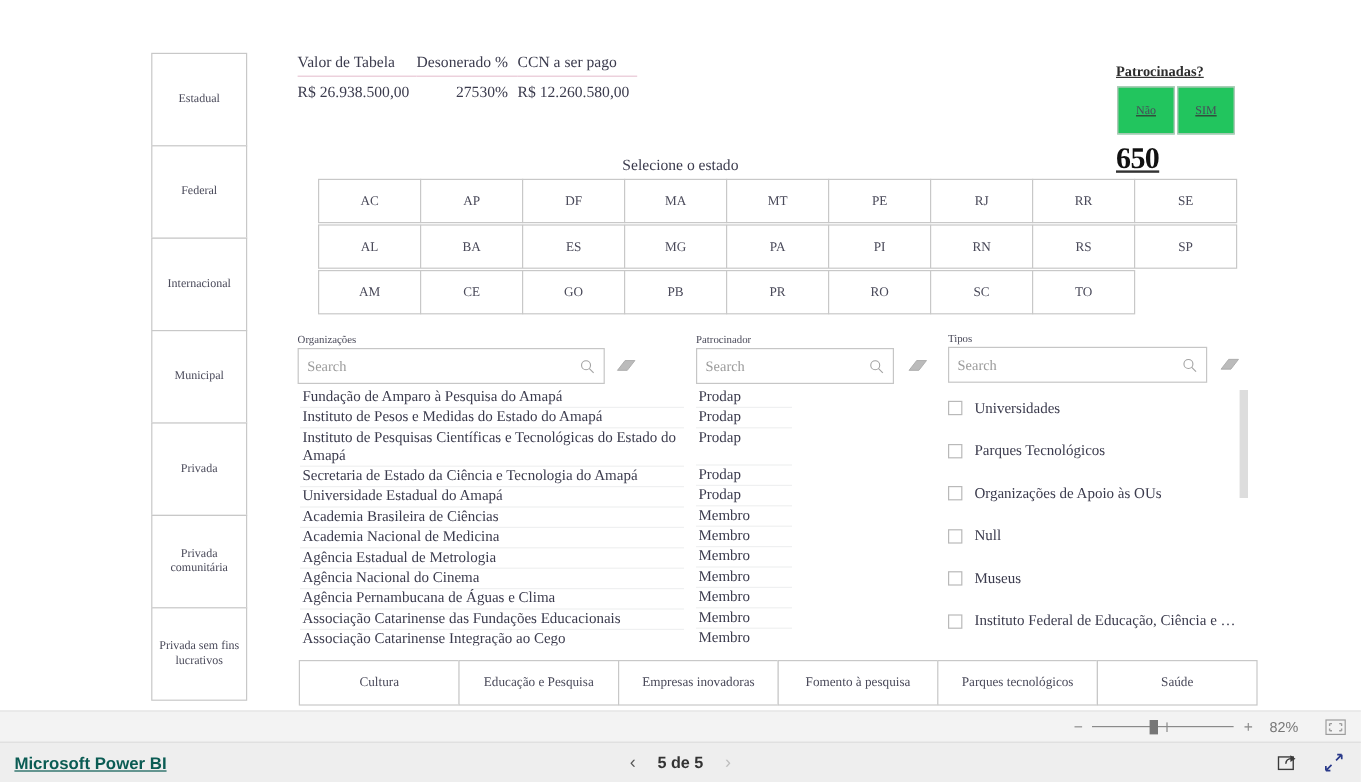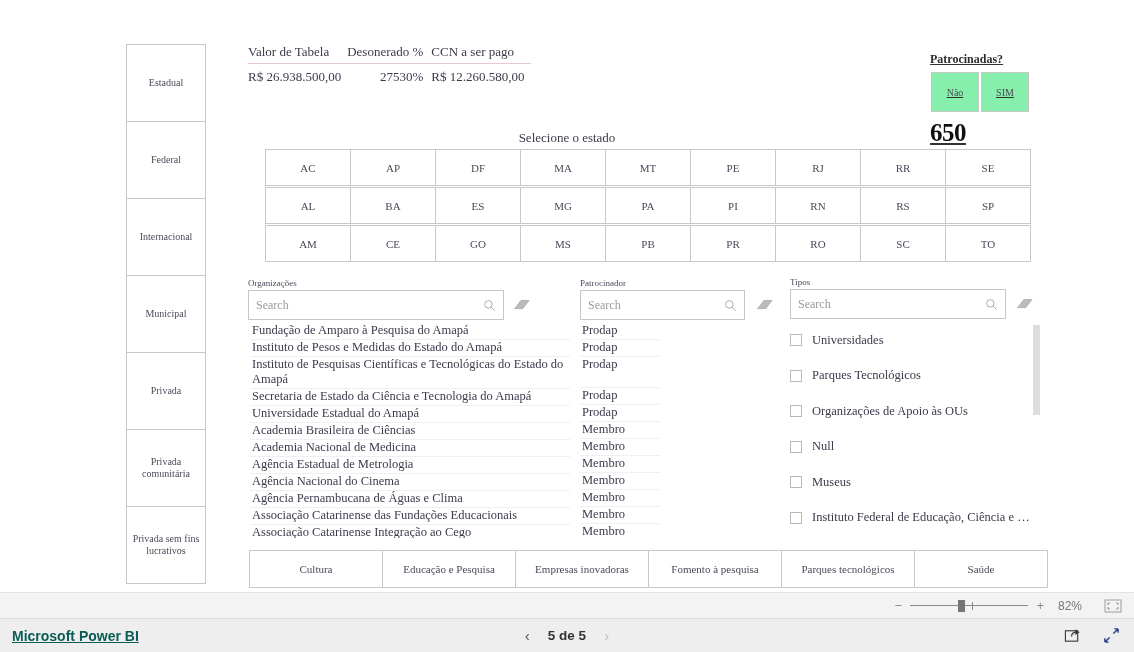--- a/index.html
+++ b/index.html
@@ -84,21 +84,21 @@
     font-weight: bold;
     color: #2e2e2e;
     margin-bottom: 5px;
     white-space: nowrap;
   }
   #patro .btns { display: flex; gap: 2px; justify-content: center; }
   .patro-btn {
     width: 48px;
     height: 40px;
     border: 1px solid #c8c8c8;
-    background: #86efac;
+    background: #22c55e;
     display: flex;
     align-items: center;
     justify-content: center;
     font-size: 10px;
     color: #4a4a5a;
   }
   #patro .bignum {
     margin-top: 7px;
     font-size: 25px;
     font-weight: bold;
@@ -480,23 +480,20 @@
     <div class="state-btn">
         <span>AM</span>
       </div>
     <div class="state-btn">
         <span>CE</span>
       </div>
     <div class="state-btn">
         <span>GO</span>
       </div>
     <div class="state-btn">
-        <span>MS</span>
-      </div>
-    <div class="state-btn">
         <span>PB</span>
       </div>
     <div class="state-btn">
         <span>PR</span>
       </div>
     <div class="state-btn">
         <span>RO</span>
       </div>
     <div class="state-btn">
         <span>SC</span>

